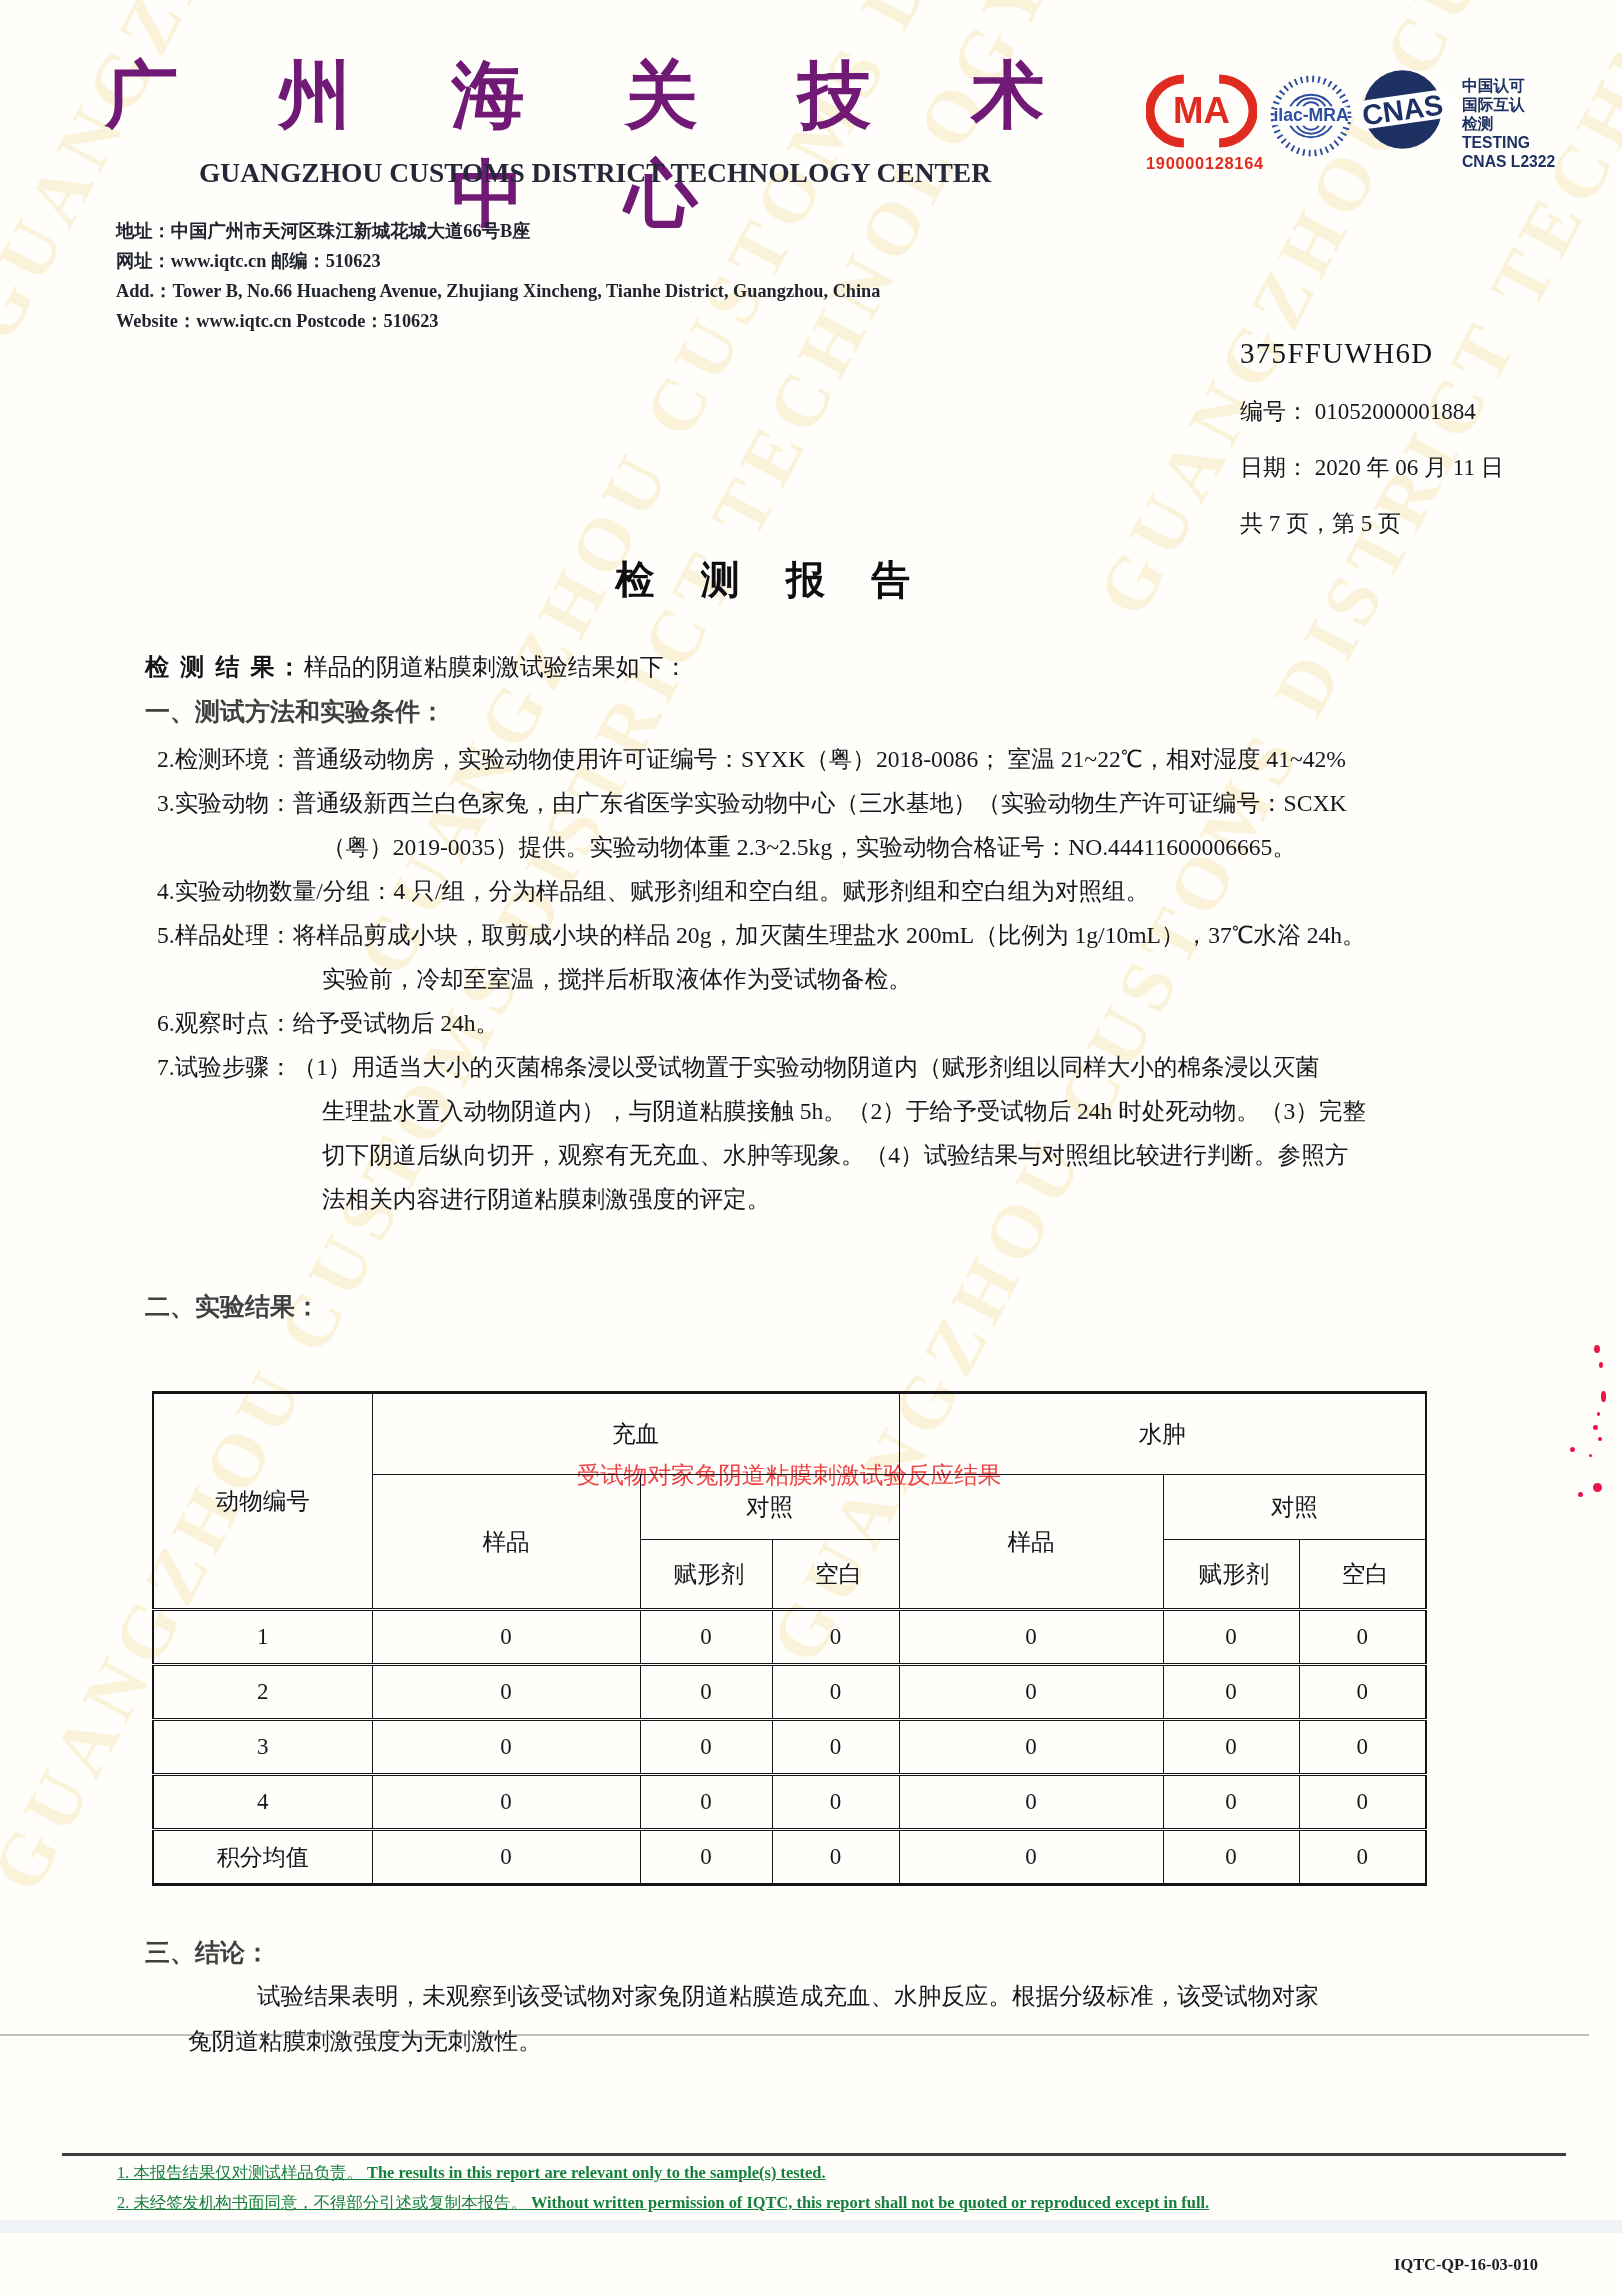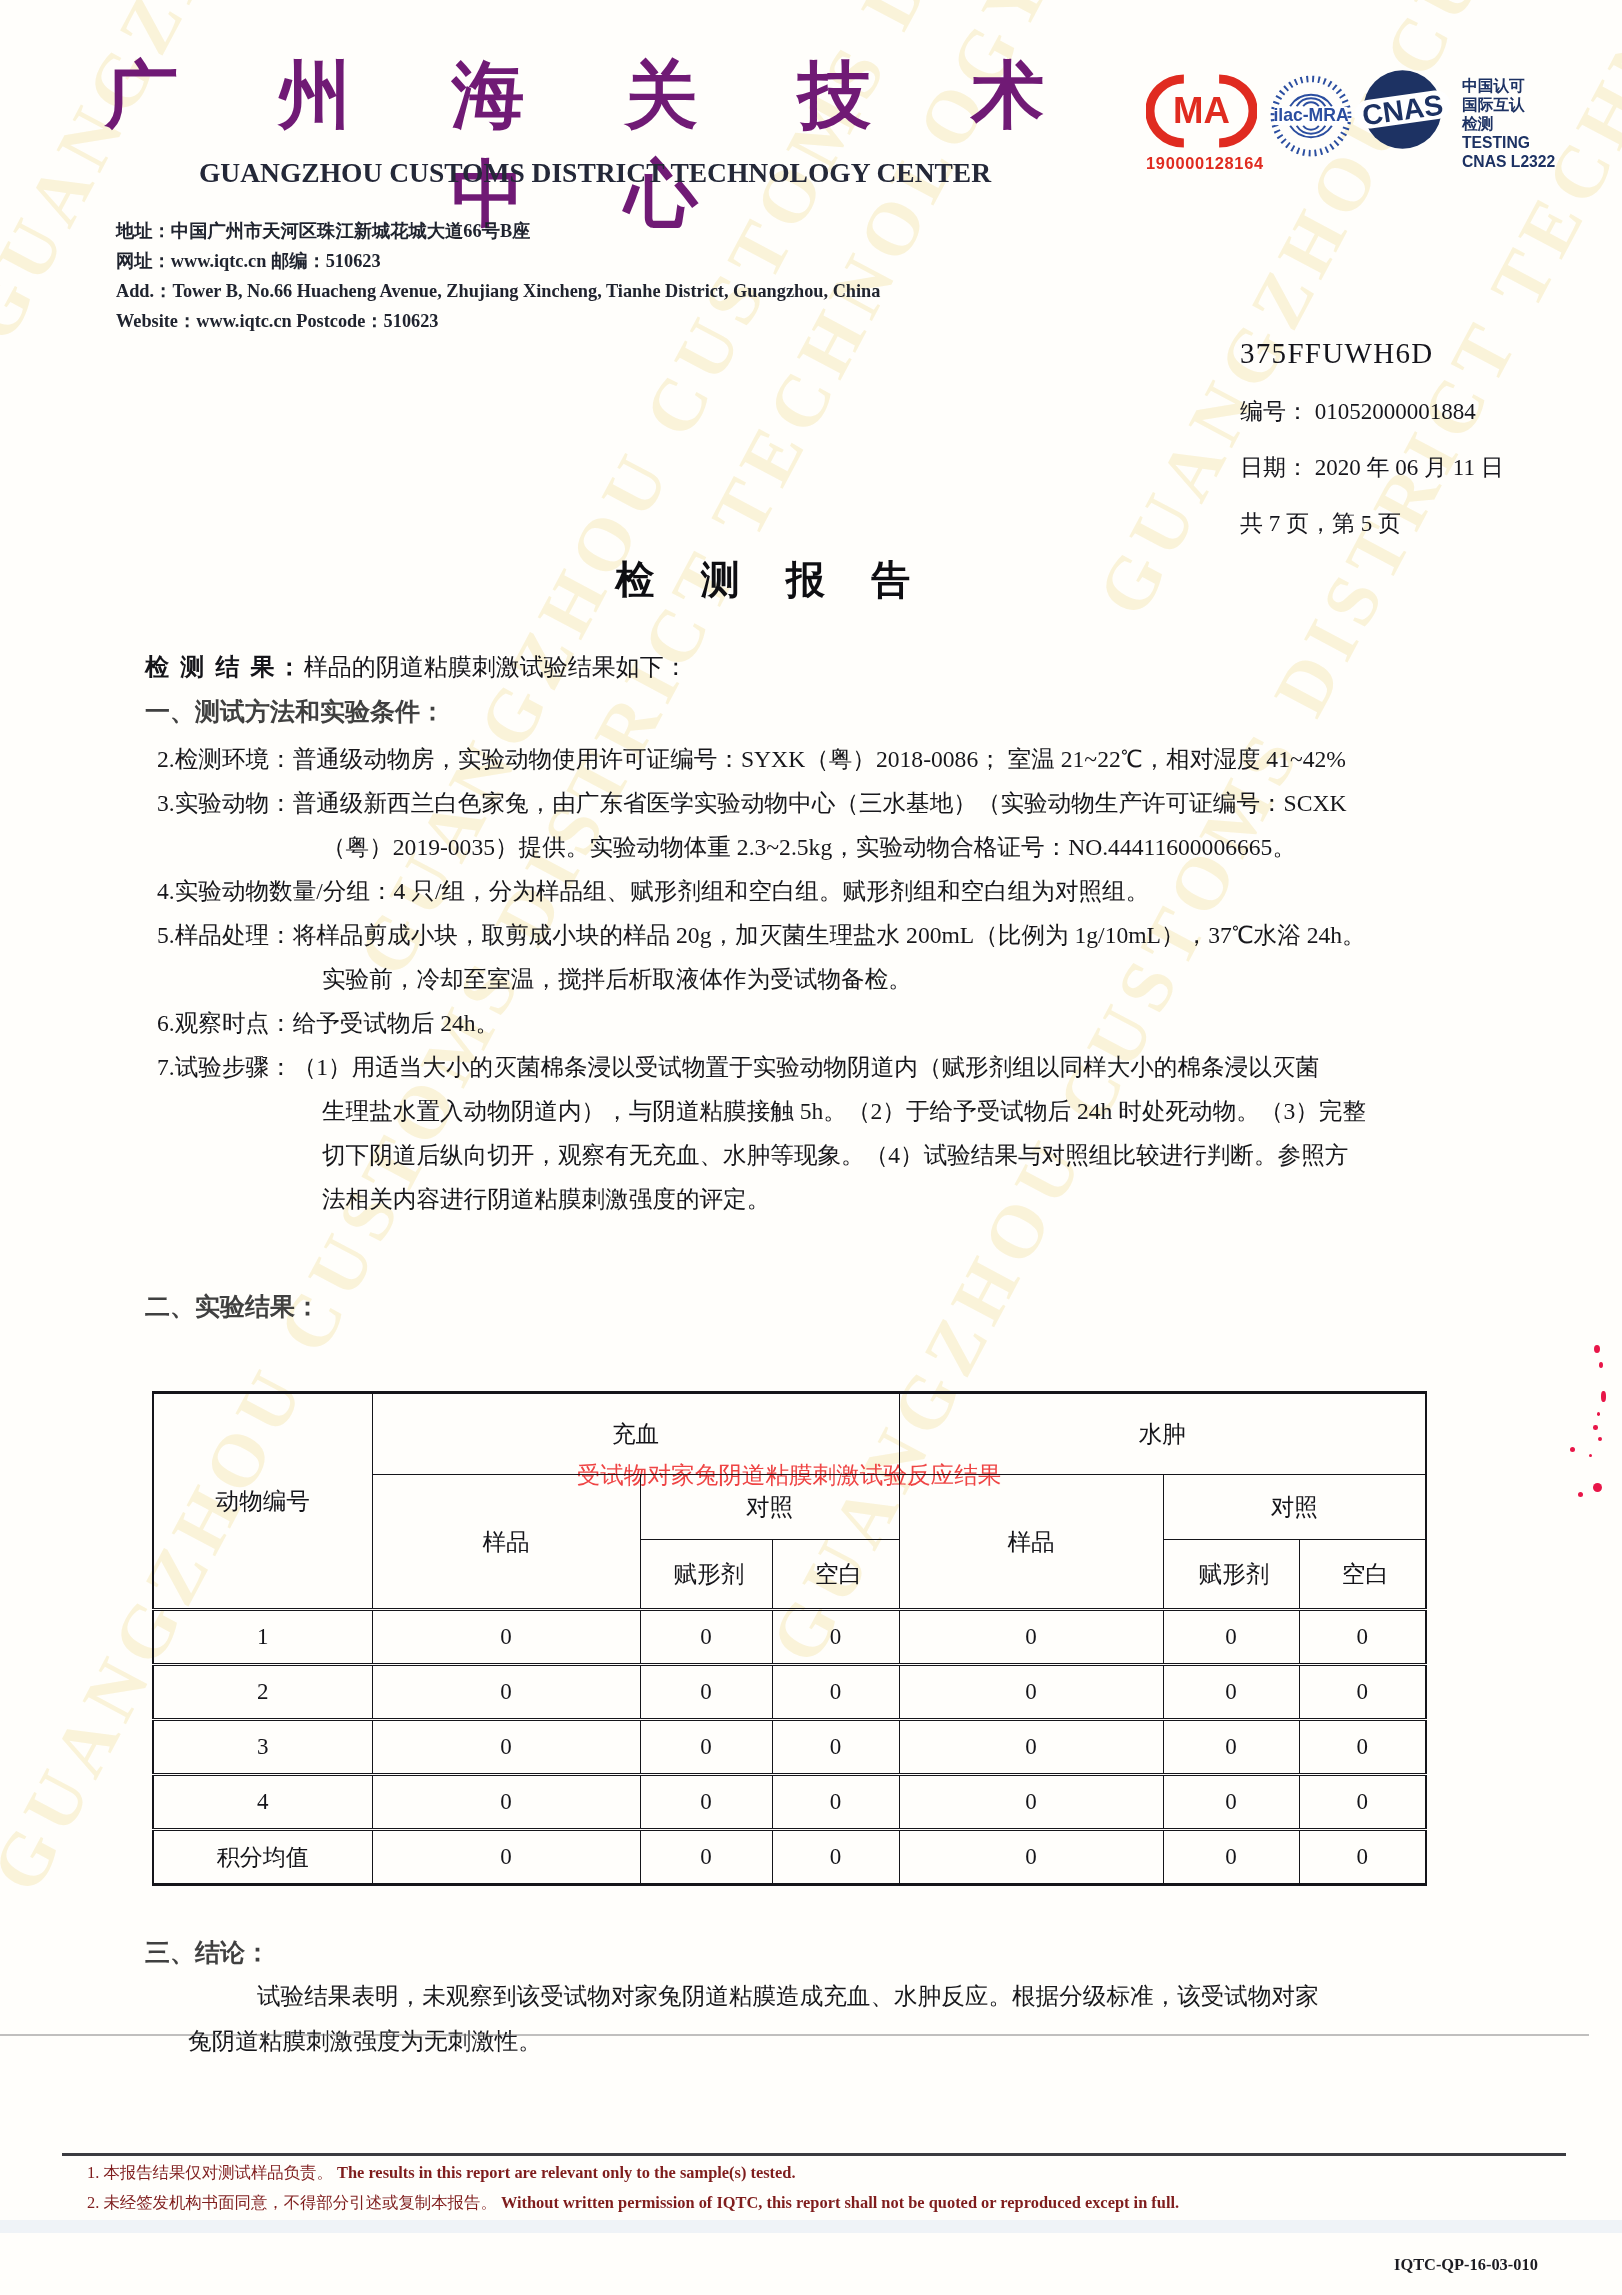--- a/index.html
+++ b/index.html
@@ -47,21 +47,21 @@
   table.results thead tr.r3 th{height:68px;padding-left:6px;}
   table.results tbody td{height:52px;border-top:3.9px double #15151a;font-size:23px;}
   
   .concl{position:absolute;font-size:23.6px;white-space:nowrap;color:#17171b;}
   .scan-line{position:absolute;left:0;top:2034px;width:1589px;height:2px;
              background:rgba(115,115,115,0.45);}
   .blue-band{position:absolute;left:0;top:2220px;width:1623px;height:13px;
              background:rgba(203,219,238,0.30);}
   
   .foot-rule{position:absolute;left:62px;top:2153px;width:1504px;height:2.6px;background:#3b3b40;}
-  .footline{position:absolute;left:87px;font-size:16.4px;white-space:nowrap;color:#7f1d1d;}
+  .footline{position:absolute;left:117px;font-size:16.4px;white-space:nowrap;color:#15803d;text-decoration:underline;}
   .footline .en{font-weight:700;}
   .doc-code{position:absolute;left:1394px;top:2255px;font-size:16.4px;font-weight:700;color:#1c1c22;}
   
   .speck{position:absolute;border-radius:50%;background:#e81648;}
 </style>
 </head>
 <body>
 
 <div class="page">
 

